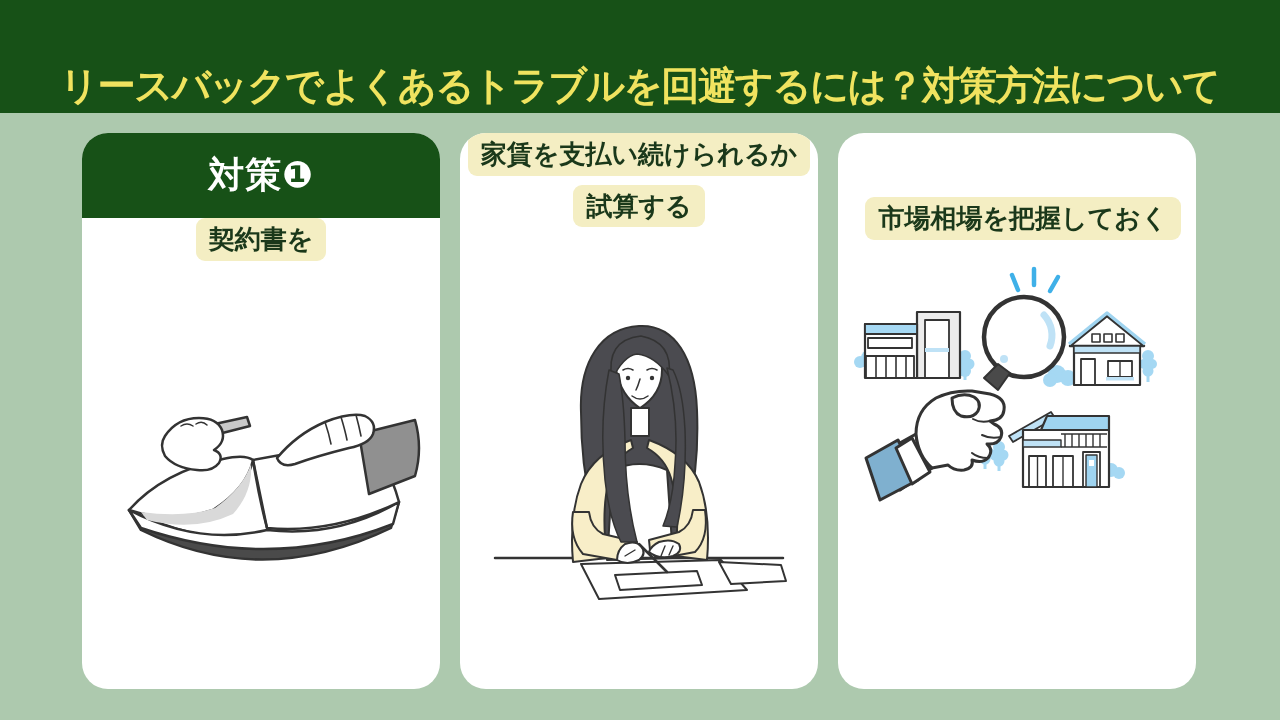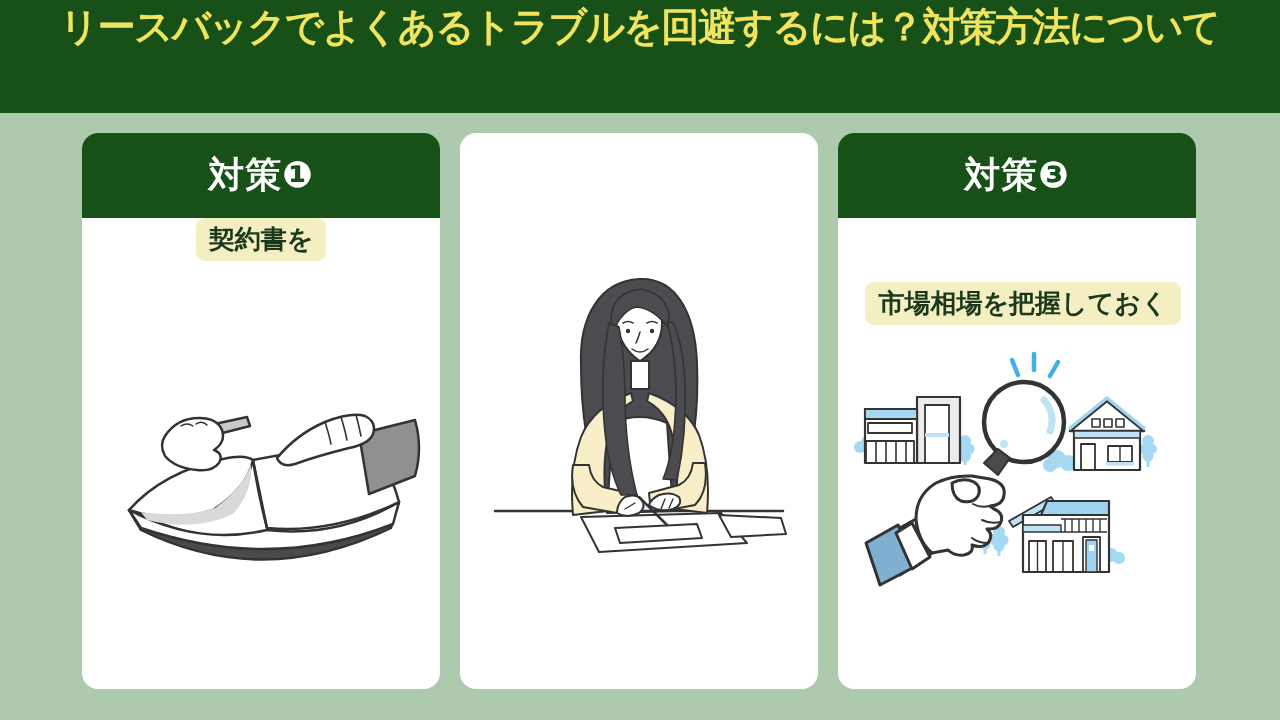--- a/index.html
+++ b/index.html
@@ -9,32 +9,32 @@
   }
   *{box-sizing:border-box;}
   html,body{margin:0;padding:0;}
   body{
     width:1280px;height:720px;overflow:hidden;
     background:var(--page-bg);
     font-family:"Liberation Sans","DejaVu Sans",sans-serif;
   }
   .banner{
     width:1280px;height:113px;background:var(--banner-bg);
-    display:flex;align-items:flex-start;justify-content:center;
+    display:flex;align-items:flex-end;justify-content:center;
   }
   .banner .title{
     color:var(--banner-text);font-size:39px;font-weight:800;
     letter-spacing:-1.5px;white-space:nowrap;
     transform:scaleX(0.98);
   }
   .cards-row{
     display:flex;gap:20px;margin:20px 84px 0 82px;height:556px;
   }
   .card{
-    flex:1;background:var(--card-bg);border-radius:16px;overflow:hidden;
+    flex:1;background:var(--card-bg);border-radius:26px;overflow:hidden;
     display:flex;flex-direction:column;
   }
   .card-header{
     height:85px;background:var(--card-header-bg);
     display:flex;align-items:center;justify-content:center;
   }
   .card-header .hdr-label{
     color:var(--card-header-text);font-size:36px;font-weight:800;letter-spacing:1px;
   }
   .highlights{
@@ -97,20 +97,24 @@
           <g stroke-width="1.5" fill="none">
             <path d="M80,66 Q86,62 92,66"></path>
             <path d="M95,64 Q101,60 106,65"></path>
           </g>
         </g>
       </svg>
     </div>
   </div>
 
   <div class="card">
+    <div class="highlights">
+      <span class="hl-line">家賃を支払い続けられるか</span>
+      <span class="hl-line">試算する</span>
+    </div>
     <div class="illo">
       <svg width="300" height="292" viewBox="0 0 300 292">
         <g stroke="#333" stroke-width="2" stroke-linejoin="round" stroke-linecap="round">
 
           <path d="M150,14 C112,16 90,50 92,100 C92,150 100,194 112,228 L192,224 C204,188 210,146 208,98 C206,46 186,12 150,14 Z" fill="#4b4b50"></path>
 
           <path d="M142,96 L160,96 L160,124 L142,124 Z" fill="#ffffff"></path>
 
           <path d="M118,248 L124,158 Q150,146 178,158 L184,246 Z" fill="#ffffff"></path>
 
@@ -152,23 +156,20 @@
           </g>
 
           <path d="M120,58 Q110,110 116,168 Q120,206 132,230 L148,230 Q136,184 136,128 Q135,88 130,62 Z" fill="#4b4b50" stroke-width="1.5"></path>
           <path d="M178,56 Q190,104 186,152 Q184,190 174,214 L188,215 Q198,170 196,118 Q194,78 184,58 Z" fill="#4b4b50" stroke-width="1.5"></path>
         </g>
       </svg>
     </div>
   </div>
 
   <div class="card single-line">
-    <div class="card-header">
-      <span class="hdr-label">対策❸</span>
-    </div>
     <div class="highlights">
       <span class="hl-line">市場相場を把握しておく</span>
     </div>
     <div class="illo">
       <svg width="330" height="246" viewBox="0 0 330 246">
 
         <g fill="#a5d8f3" stroke="none">
           <circle cx="17" cy="100" r="8"></circle>
             <circle cx="8" cy="104" r="6"></circle>
             <circle cx="26" cy="104" r="6"></circle>

